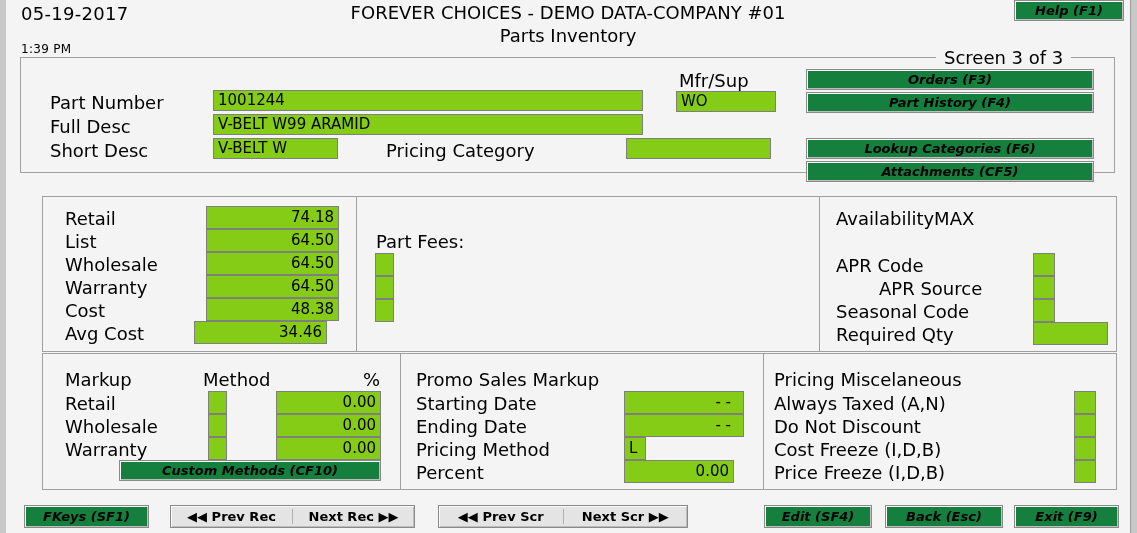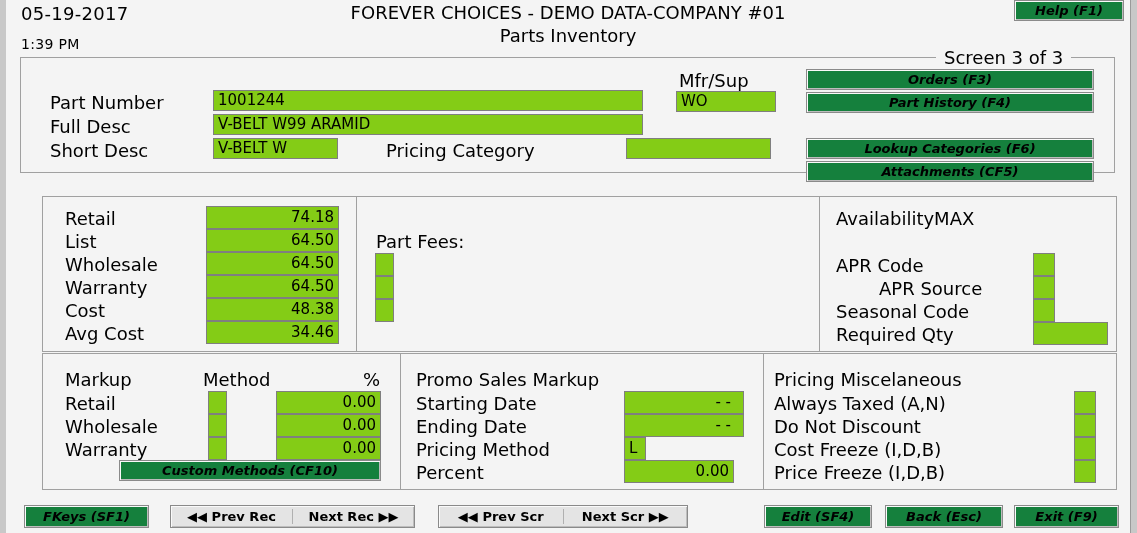--- a/index.html
+++ b/index.html
@@ -15,21 +15,21 @@
     position:absolute;top:0;width:6px;height:533px;
     background:#c8c8c8;border-right:1px solid #9a9a9a;
   }
   .edge-left{left:0;}
   .edge-right{right:0;border-right:none;border-left:1px solid #9a9a9a;}
 
   .screen{position:absolute;left:6px;top:0;width:1124px;height:533px;background:#f4f4f4;}
 
   
   .hdr-date{position:absolute;left:15px;top:3px;font-size:18px;letter-spacing:0.3px;}
-  .hdr-time{position:absolute;left:15px;top:36px;font-size:14px;letter-spacing:0.3px;}
+  .hdr-time{position:absolute;left:15px;top:42px;font-size:12px;letter-spacing:0.3px;}
   .hdr-title{position:absolute;left:0;top:2px;width:1124px;text-align:center;font-size:18px;}
   .hdr-sub{position:absolute;left:0;top:25px;width:1124px;text-align:center;font-size:18px;}
 
   .btn{
     background:#15803d;
     border:1px solid #8a8a8a;
     box-shadow: inset 1px 1px 0 #fafafa, inset -1px -1px 0 #bdbdbd;
     font-family:"DejaVu Sans","Liberation Sans",sans-serif;
     font-weight:bold;font-size:13px;color:#000;
     text-align:center;
@@ -146,21 +146,21 @@
   <div class="fld right" style="left:200px;top:206px;width:133px;height:23px;">74.18</div>
   <div class="lbl" style="left:59px;top:231px;">List</div>
   <div class="fld right" style="left:200px;top:229px;width:133px;height:23px;">64.50</div>
   <div class="lbl" style="left:59px;top:254px;">Wholesale</div>
   <div class="fld right" style="left:200px;top:252px;width:133px;height:23px;">64.50</div>
   <div class="lbl" style="left:59px;top:277px;">Warranty</div>
   <div class="fld right" style="left:200px;top:275px;width:133px;height:23px;">64.50</div>
   <div class="lbl" style="left:59px;top:300px;">Cost</div>
   <div class="fld right" style="left:200px;top:298px;width:133px;height:23px;">48.38</div>
   <div class="lbl" style="left:59px;top:323px;">Avg Cost</div>
-  <div class="fld right" style="left:200px;top:321px;width:133px;height:23px;padding-left:32px;">34.46</div>
+  <div class="fld right" style="left:188px;top:321px;width:133px;height:23px;padding-left:32px;">34.46</div>
 
   <div class="lbl" style="left:370px;top:231px;">Part Fees:</div>
   <div class="fld left" style="left:369px;top:253px;width:19px;height:23px;"></div>
   <div class="fld left" style="left:369px;top:276px;width:19px;height:23px;"></div>
   <div class="fld left" style="left:369px;top:299px;width:19px;height:23px;"></div>
 
   <div class="lbl" style="left:830px;top:208px;">AvailabilityMAX</div>
   <div class="lbl" style="left:830px;top:255px;">APR Code</div>
   <div class="fld left" style="left:1027px;top:253px;width:22px;height:23px;"></div>
   <div class="lbl" style="left:873px;top:278px;">APR Source</div>

